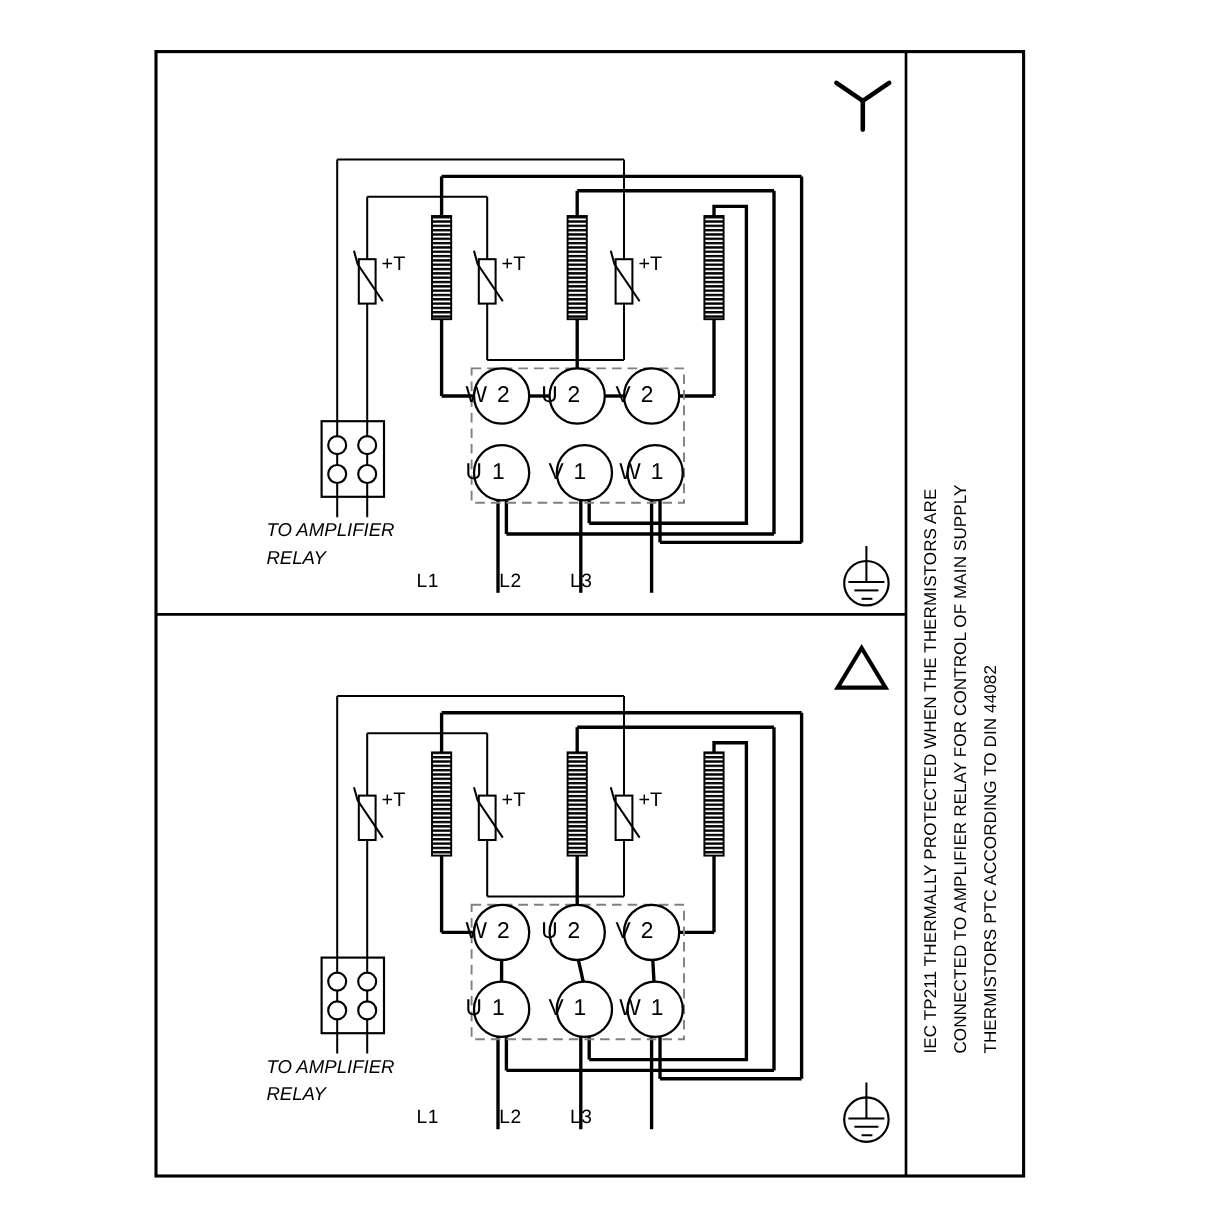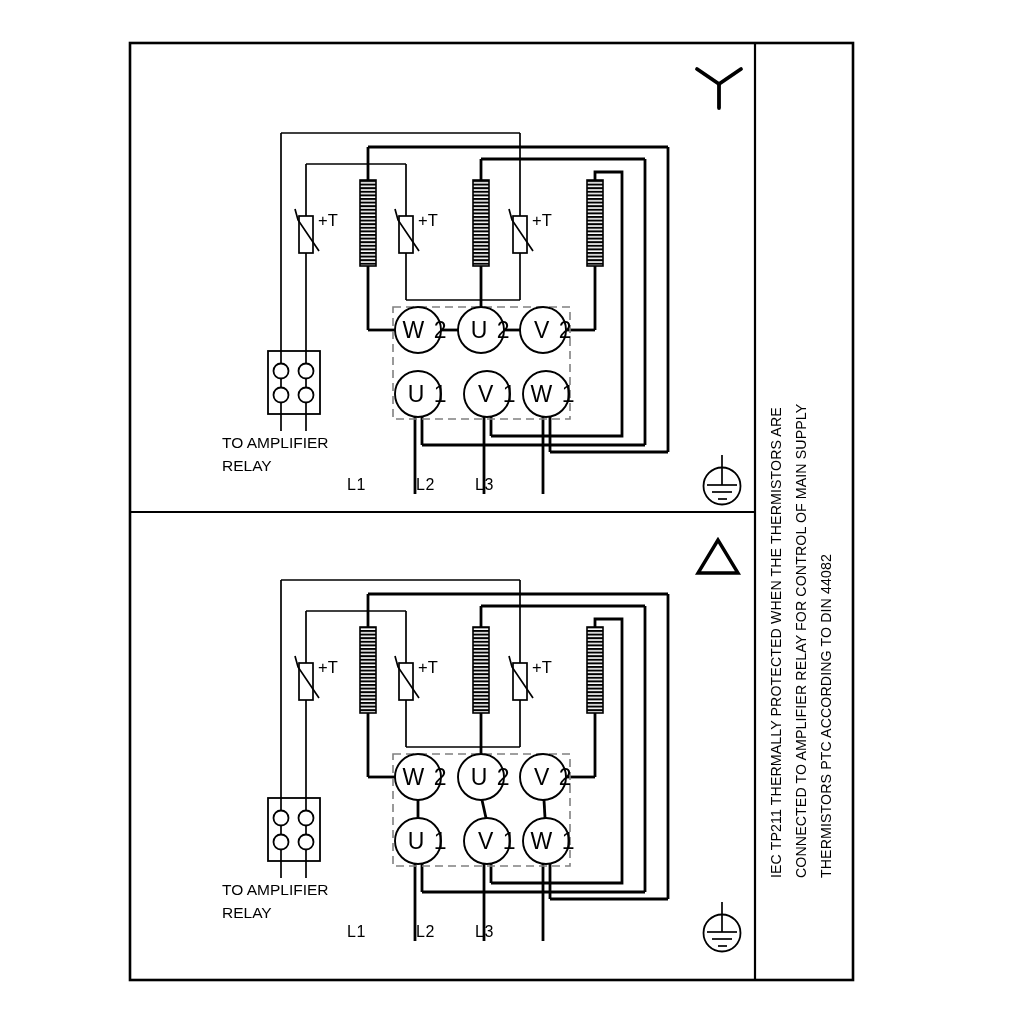--- a/index.html
+++ b/index.html
@@ -5,24 +5,24 @@
   html,body{margin:0;padding:0;}
   body{
     width:1024px;height:1024px;position:relative;background:#ffffff;
     font-family:"Liberation Sans", sans-serif;color:#000;overflow:hidden;
   }
   #diagram{position:absolute;left:0;top:0;}
   .thin{stroke:#000;stroke-width:1.7;fill:none;}
   .thick{stroke:#000;stroke-width:2.8;fill:none;}
   .whitefill{fill:#ffffff;stroke:#000;}
   .lbl{position:absolute;white-space:nowrap;}
-  .term{font-size:23px;letter-spacing:1.5px;text-align:right;width:60px;line-height:24px;}
+  .term{font-size:19px;letter-spacing:1.5px;text-align:left;width:60px;line-height:24px;}
   .pt{font-size:16.5px;}
   .phase{font-size:16px;text-align:left;width:60px;letter-spacing:0.5px;}
-  .relaycap{font-size:15.5px;line-height:23px;}
+  .relaycap{font-size:15.5px;line-height:23px;font-style:italic;}
   .note{
     position:absolute;left:764px;top:878px;
     transform:rotate(-90deg);transform-origin:0 0;
     font-size:14.2px;line-height:25px;letter-spacing:0.1px;white-space:nowrap;
   }
   .note span{display:block;}
 </style>
 </head>
 <body>
 

